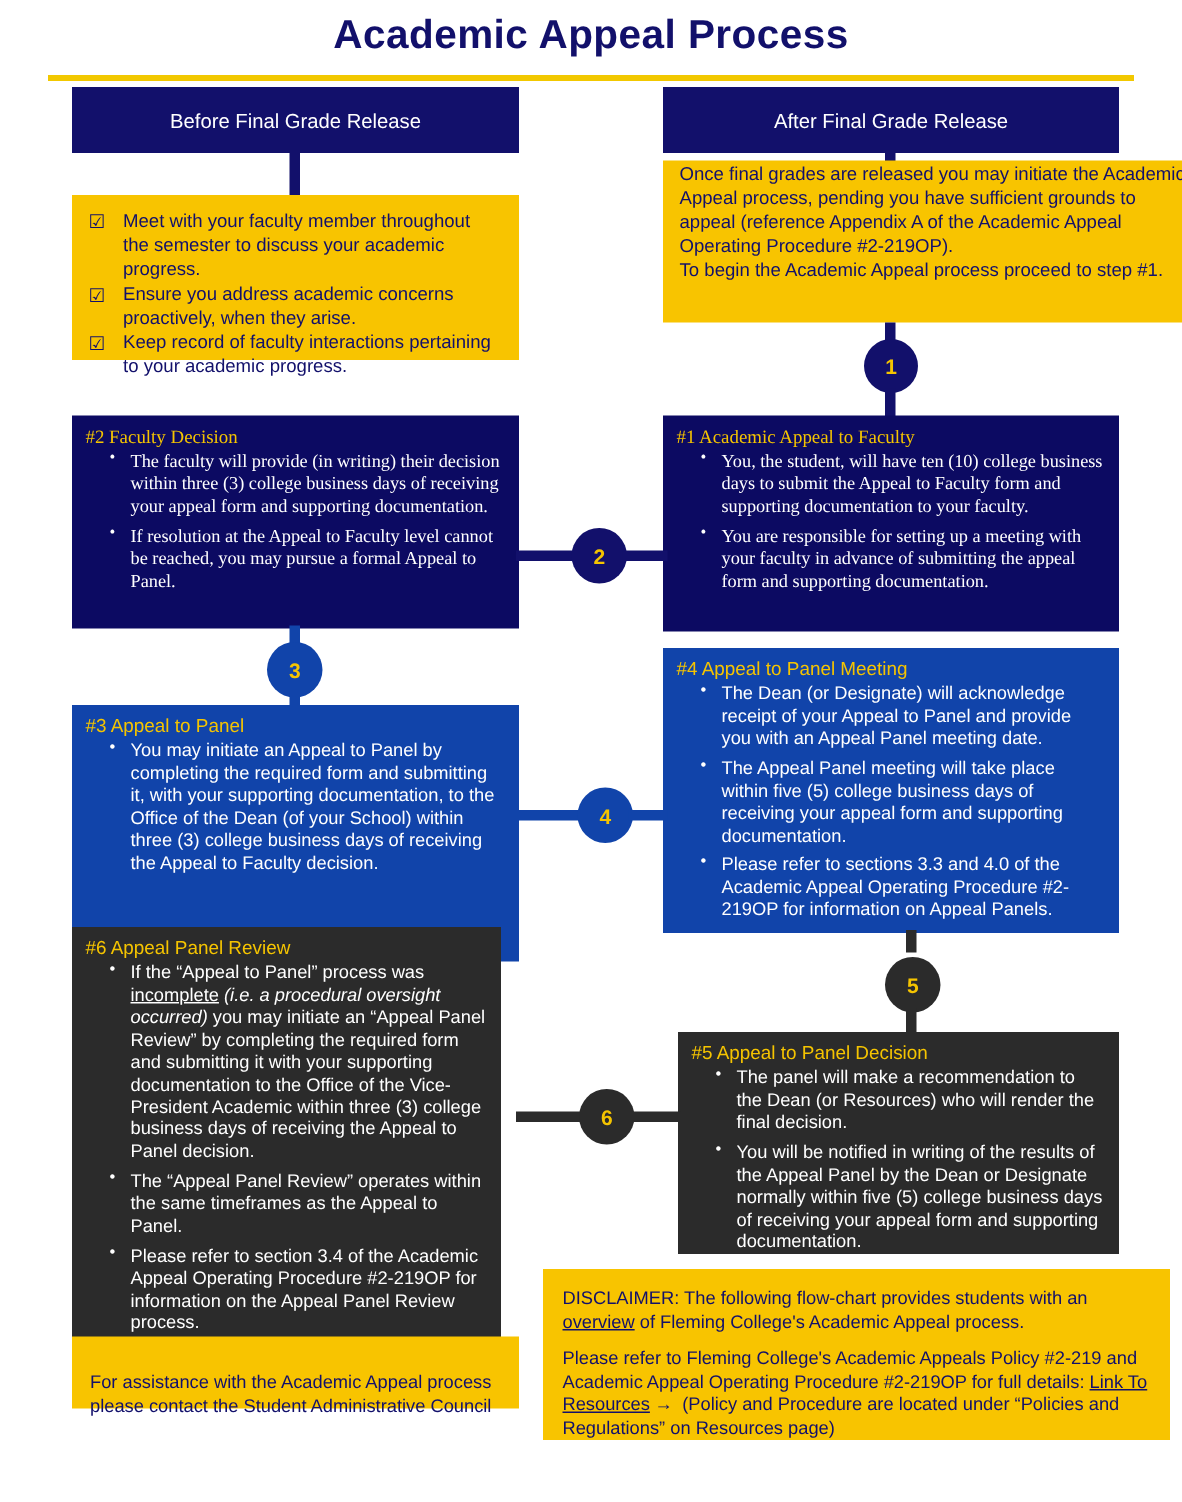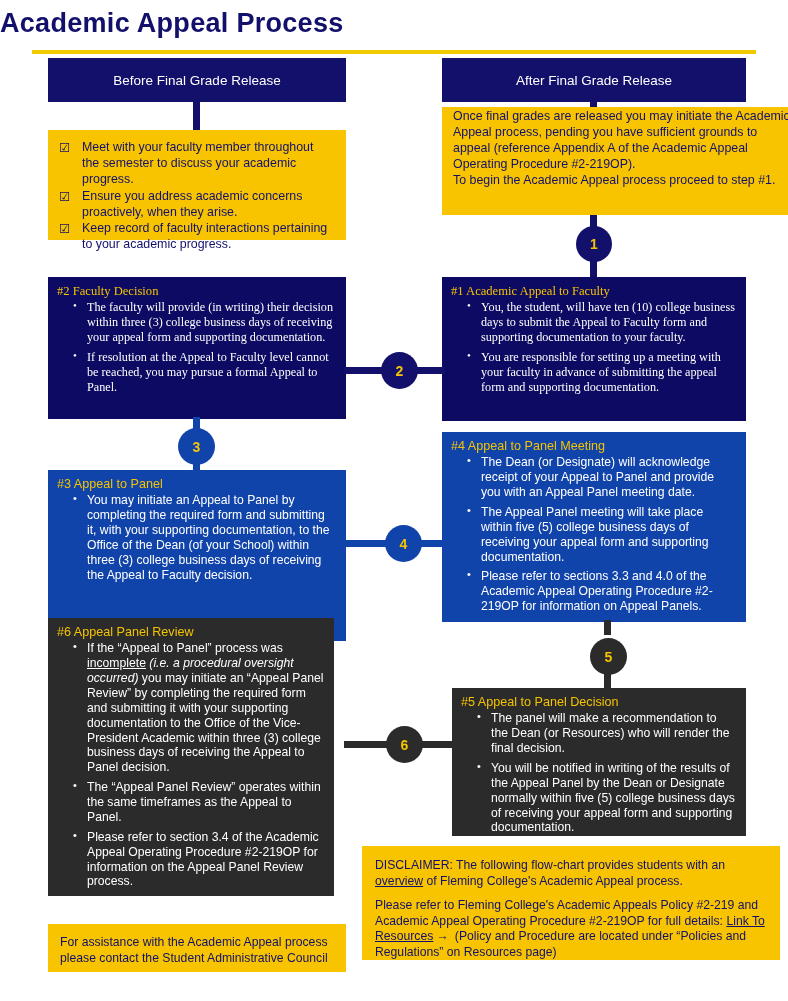--- a/index.html
+++ b/index.html
@@ -13,20 +13,21 @@
     height:1001px;
     background:#ffffff;
     overflow:hidden;
   }
 
   
   .title{
     position:absolute;
     left:0; top:8px;
     width:788px;
+    text-align:center;
     font-size:27px;
     font-weight:bold;
     color:#12106b;
     letter-spacing:.3px;
   }
   .title-rule{
     position:absolute;
     left:32px; top:50px;
     width:724px; height:4px;
     background:#f2c800;
@@ -259,21 +260,21 @@
       <li><span>The decision of the Appeal Panel Review is </span><span class="u">final and binding</span><span>.</span></li>
     </ul>
   </div>
 
   <div class="hline d" style="left:344px;top:741px;width:44px;height:7px;"></div>
   <div class="circ darkc" style="left:386px;top:726px;width:37px;height:37px;">
     <span>6</span>
   </div>
   <div class="hline d" style="left:420px;top:741px;width:34px;height:7px;"></div>
 
-  <div class="box yellow" style="left:48px;top:924px;width:298px;height:48px;padding:11px 12px;font-size:12.2px;">
+  <div class="box yellow" style="left:48px;top:891px;width:298px;height:48px;padding:23px 12px;font-size:12.2px;">
     <span>For assistance with the Academic Appeal process please contact the Student Administrative Council</span>
   </div>
 
   <div class="box yellow disc" style="left:362px;top:846px;width:418px;height:114px;padding:12px 13px;font-size:12.2px;">
     <p><span>DISCLAIMER: The following flow-chart provides students with an </span><span class="u">overview</span><span> of Fleming College's Academic Appeal process.</span></p>
     <p><span>Please refer to Fleming College's Academic Appeals Policy #2-219 and Academic Appeal Operating Procedure #2-219OP for full details: </span><span class="linkres">Link To Resources</span><span style="padding:0 3px;">→</span><span> (Policy and Procedure are located under “Policies and Regulations” on Resources page)</span></p>
   </div>
 
 </div>
 

